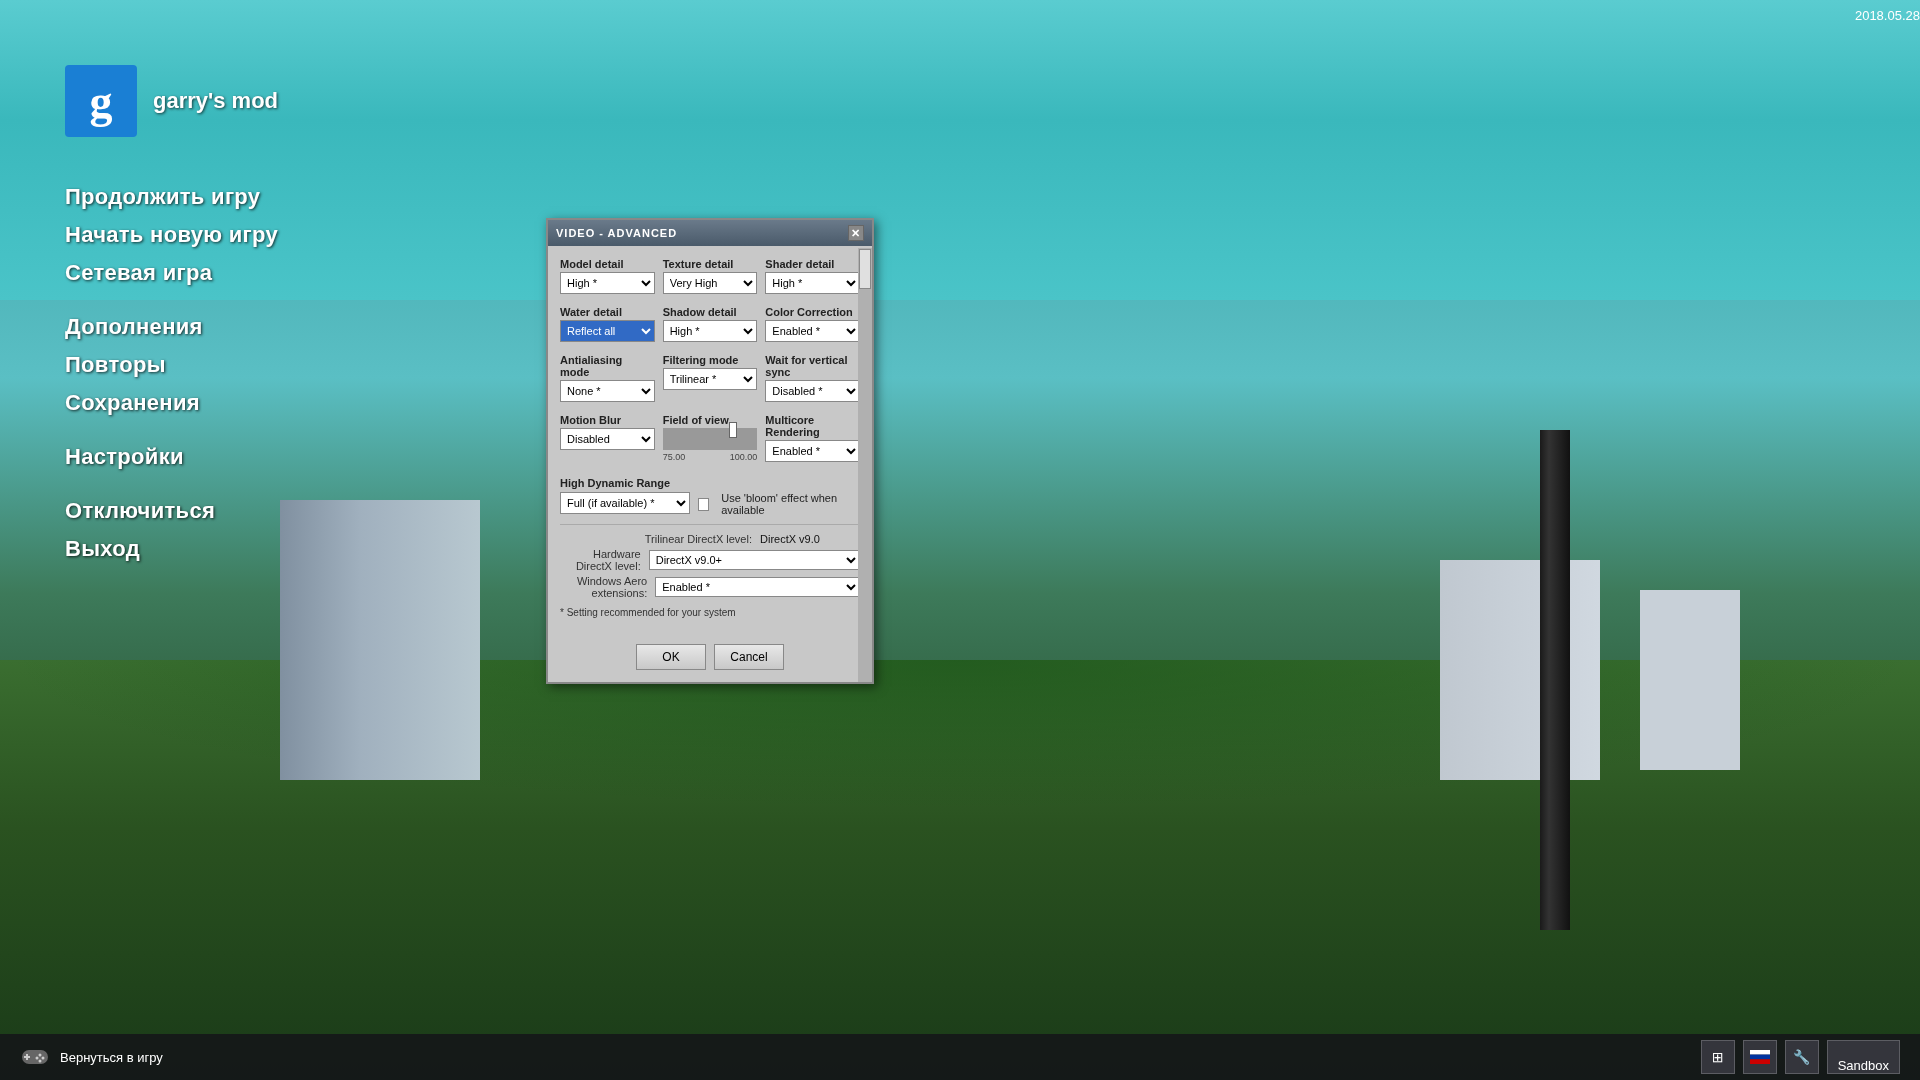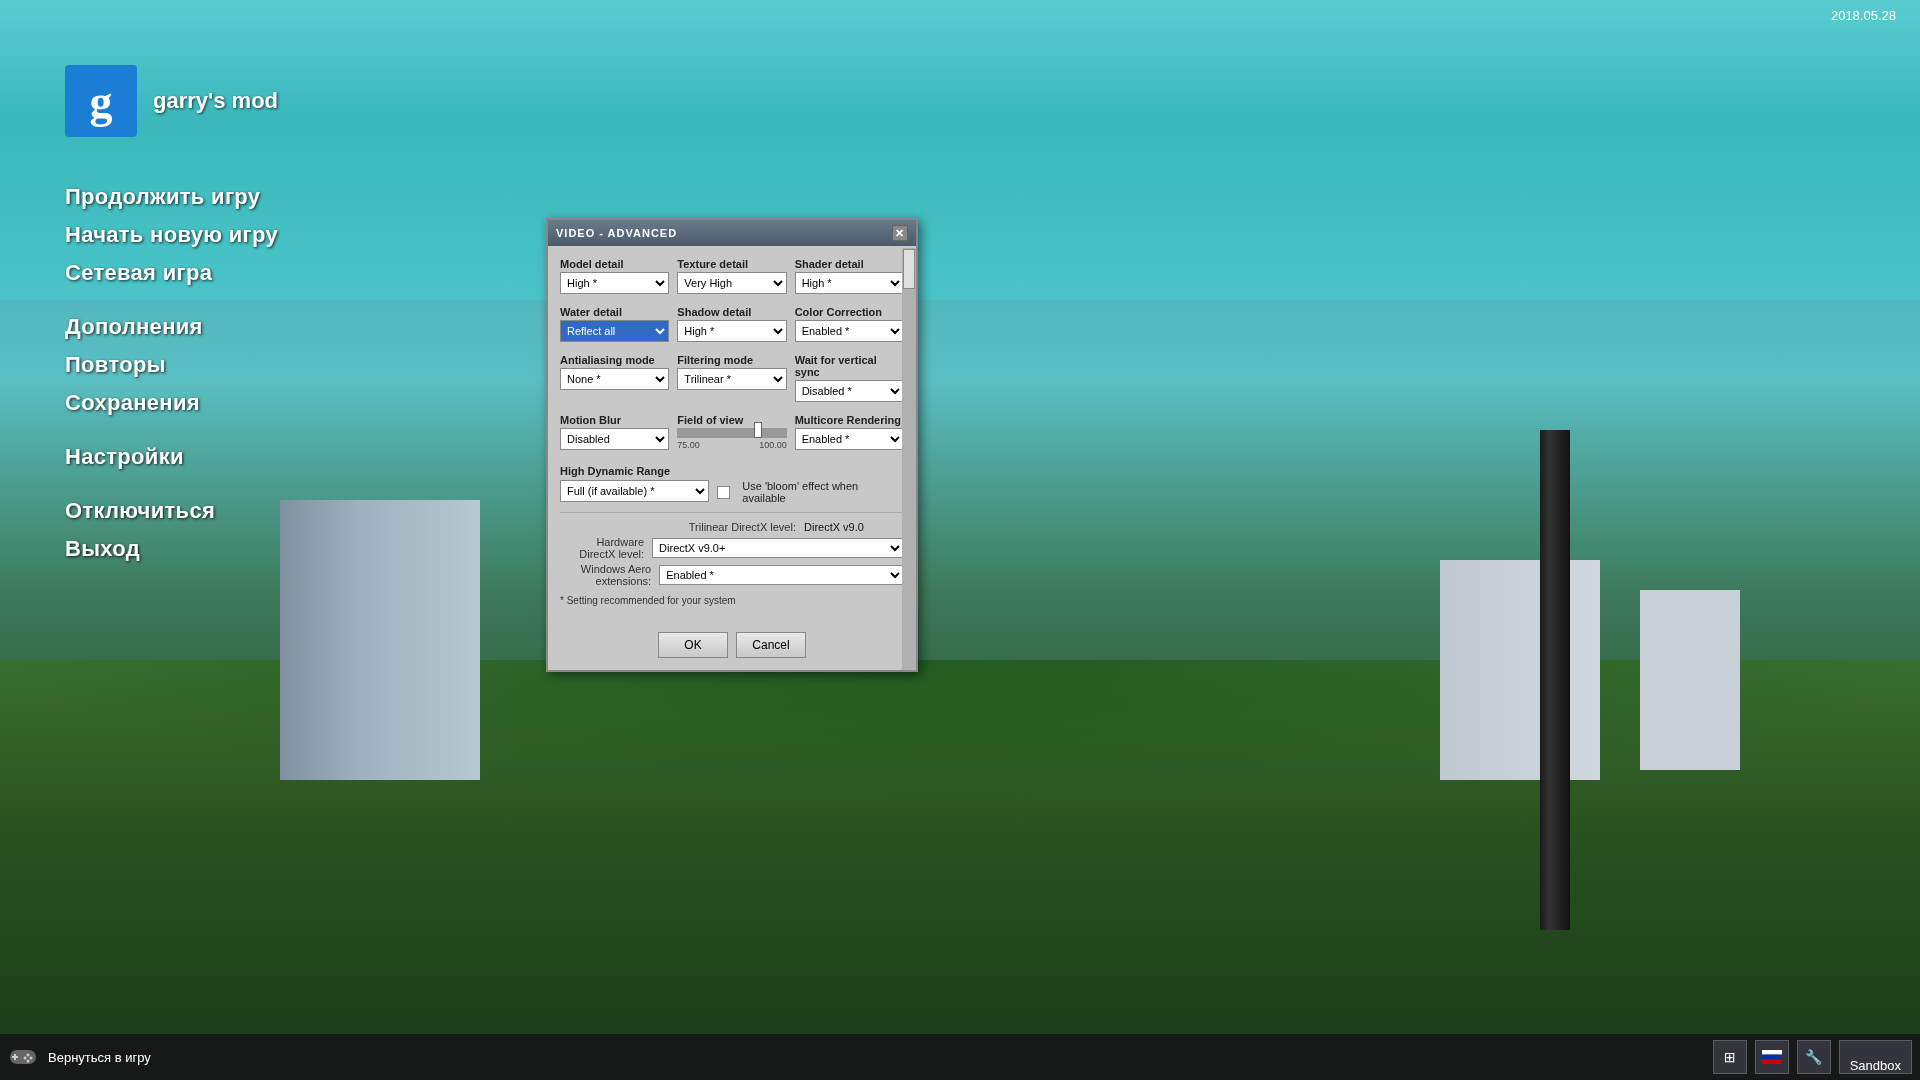--- a/index.html
+++ b/index.html
@@ -87,21 +87,21 @@
       width: 30px;
       height: 500px;
       background: linear-gradient(90deg, #1a1a1a 0%, #333 30%, #111 100%);
       z-index: 10;
     }
 
     
     #timestamp {
       position: absolute;
       top: 8px;
-      right: 24px;
+      right: 0;
       color: white;
       font-size: 13px;
       z-index: 100;
       font-family: Arial, sans-serif;
     }
 
     
     #logo-area {
       position: absolute;
       top: 65px;
@@ -164,21 +164,21 @@
       inset: 0;
       z-index: 200;
       display: flex;
       align-items: center;
       justify-content: center;
     }
 
     #dialog {
       background: #c8c8c8;
       border: 2px solid #888;
-      width: 372px;
+      width: 328px;
       box-shadow: 3px 3px 10px rgba(0,0,0,0.5);
       position: absolute;
       top: 218px;
       left: 546px;
     }
 
     #dialog-titlebar {
       background: linear-gradient(180deg, #6a7a8a 0%, #4a5a6a 100%);
       color: white;
       font-size: 11px;
@@ -380,21 +380,21 @@
       position: absolute;
       bottom: 0;
       left: 0;
       right: 0;
       height: 46px;
       background: rgba(20,20,25,0.85);
       display: flex;
       align-items: center;
       justify-content: space-between;
       z-index: 300;
-      padding: 0 8px;
+      padding: 0 20px;
     }
 
     #taskbar-left {
       display: flex;
       align-items: center;
       gap: 10px;
     }
 
     #taskbar-return-text {
       color: white;

